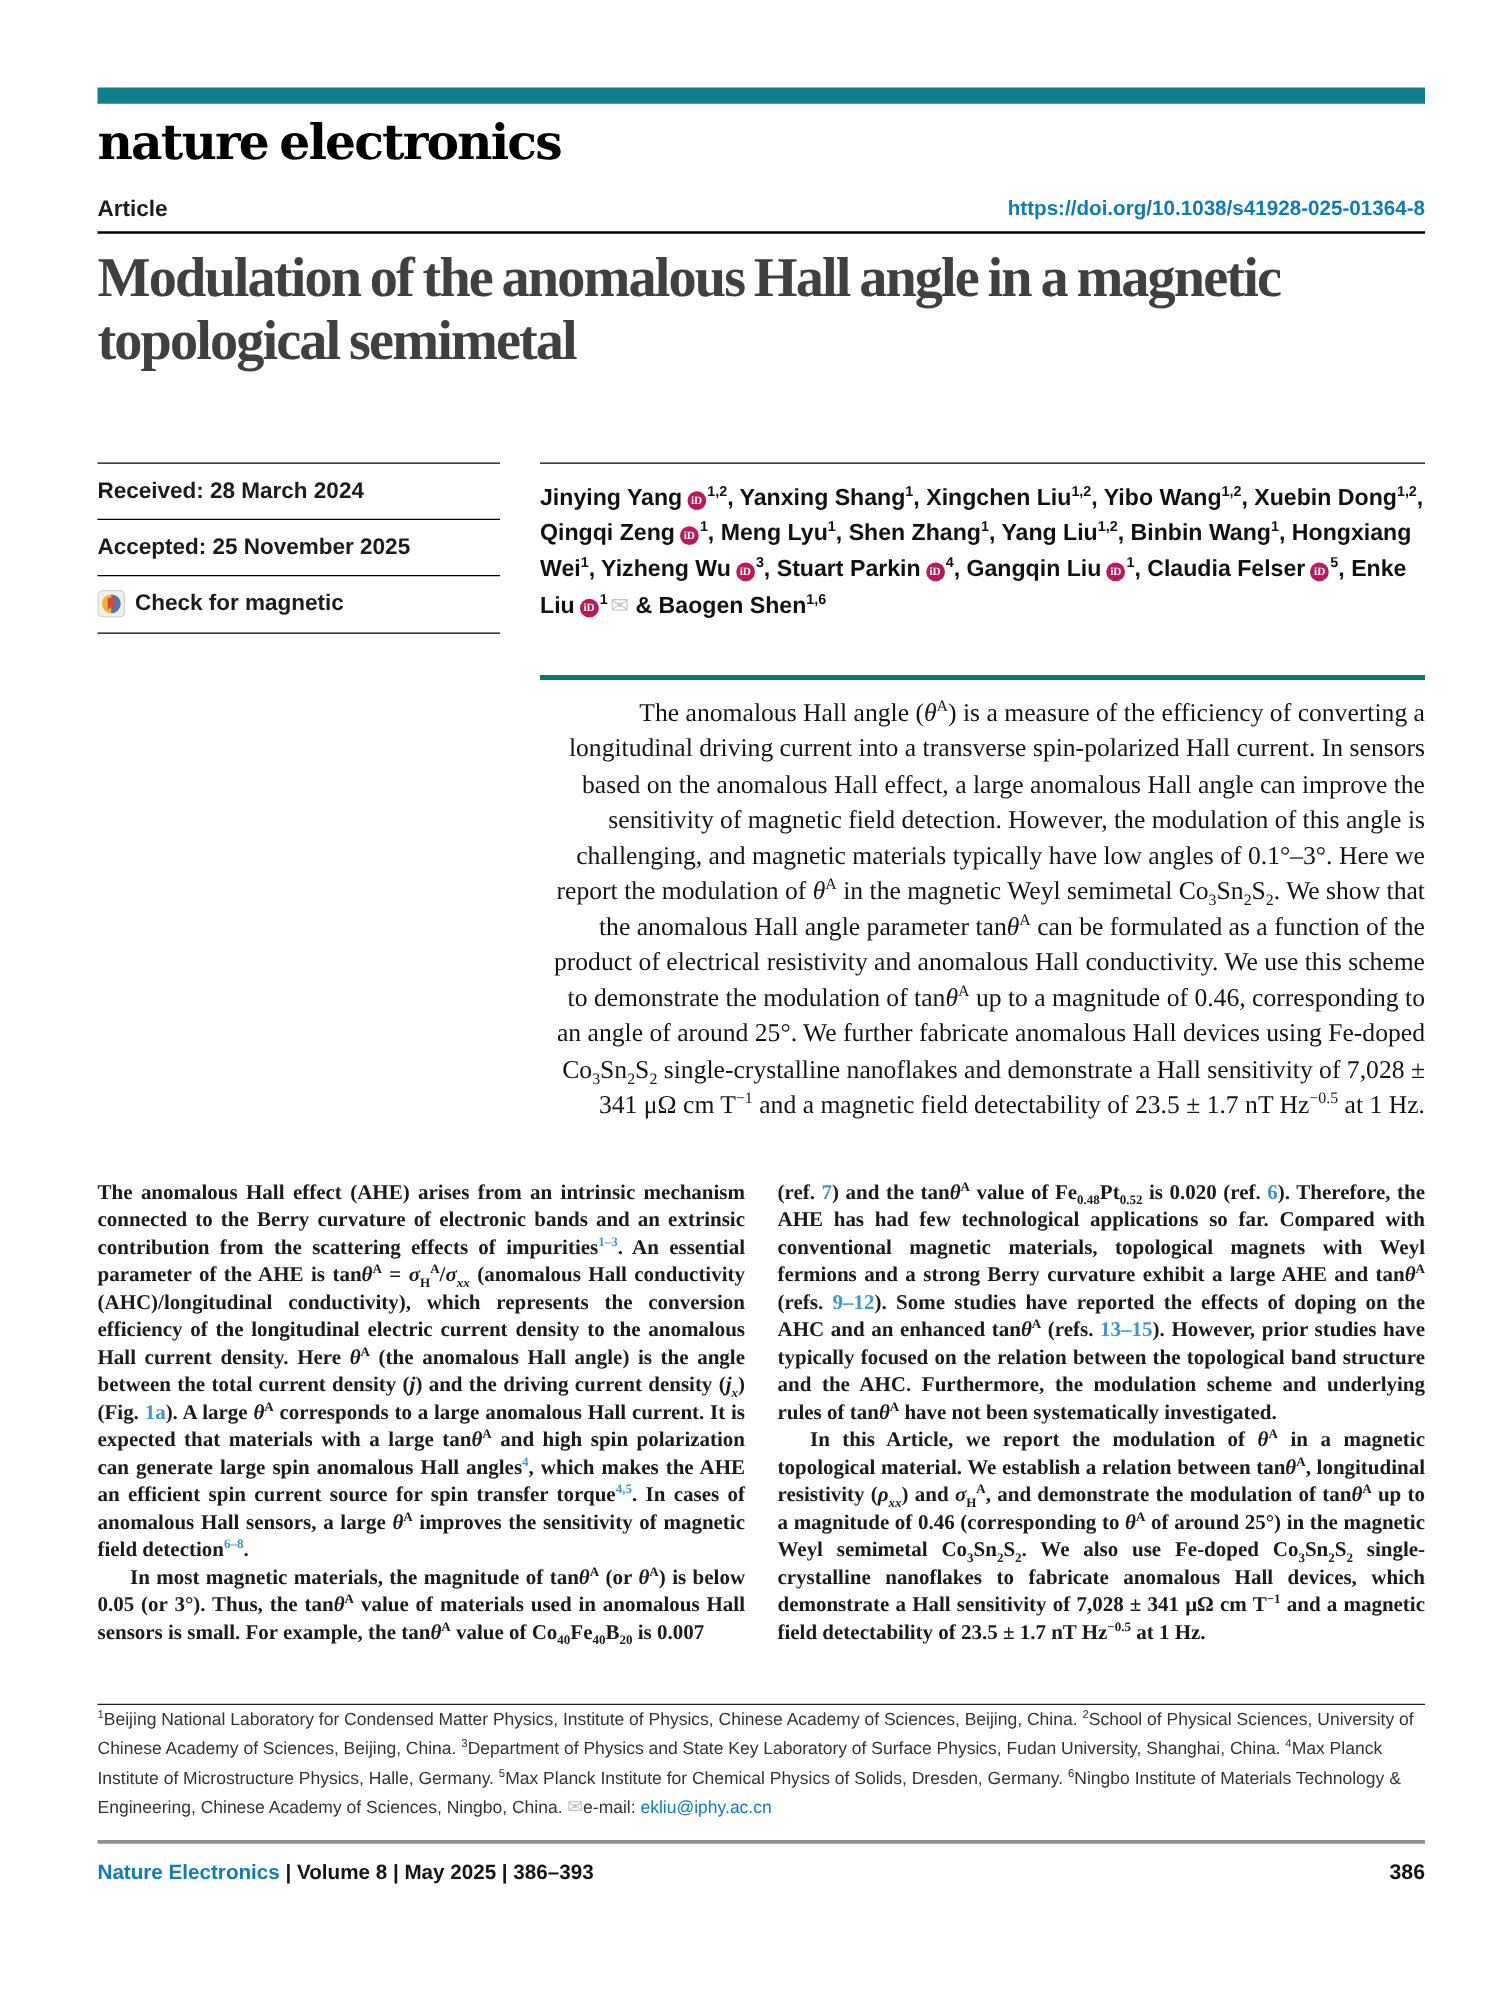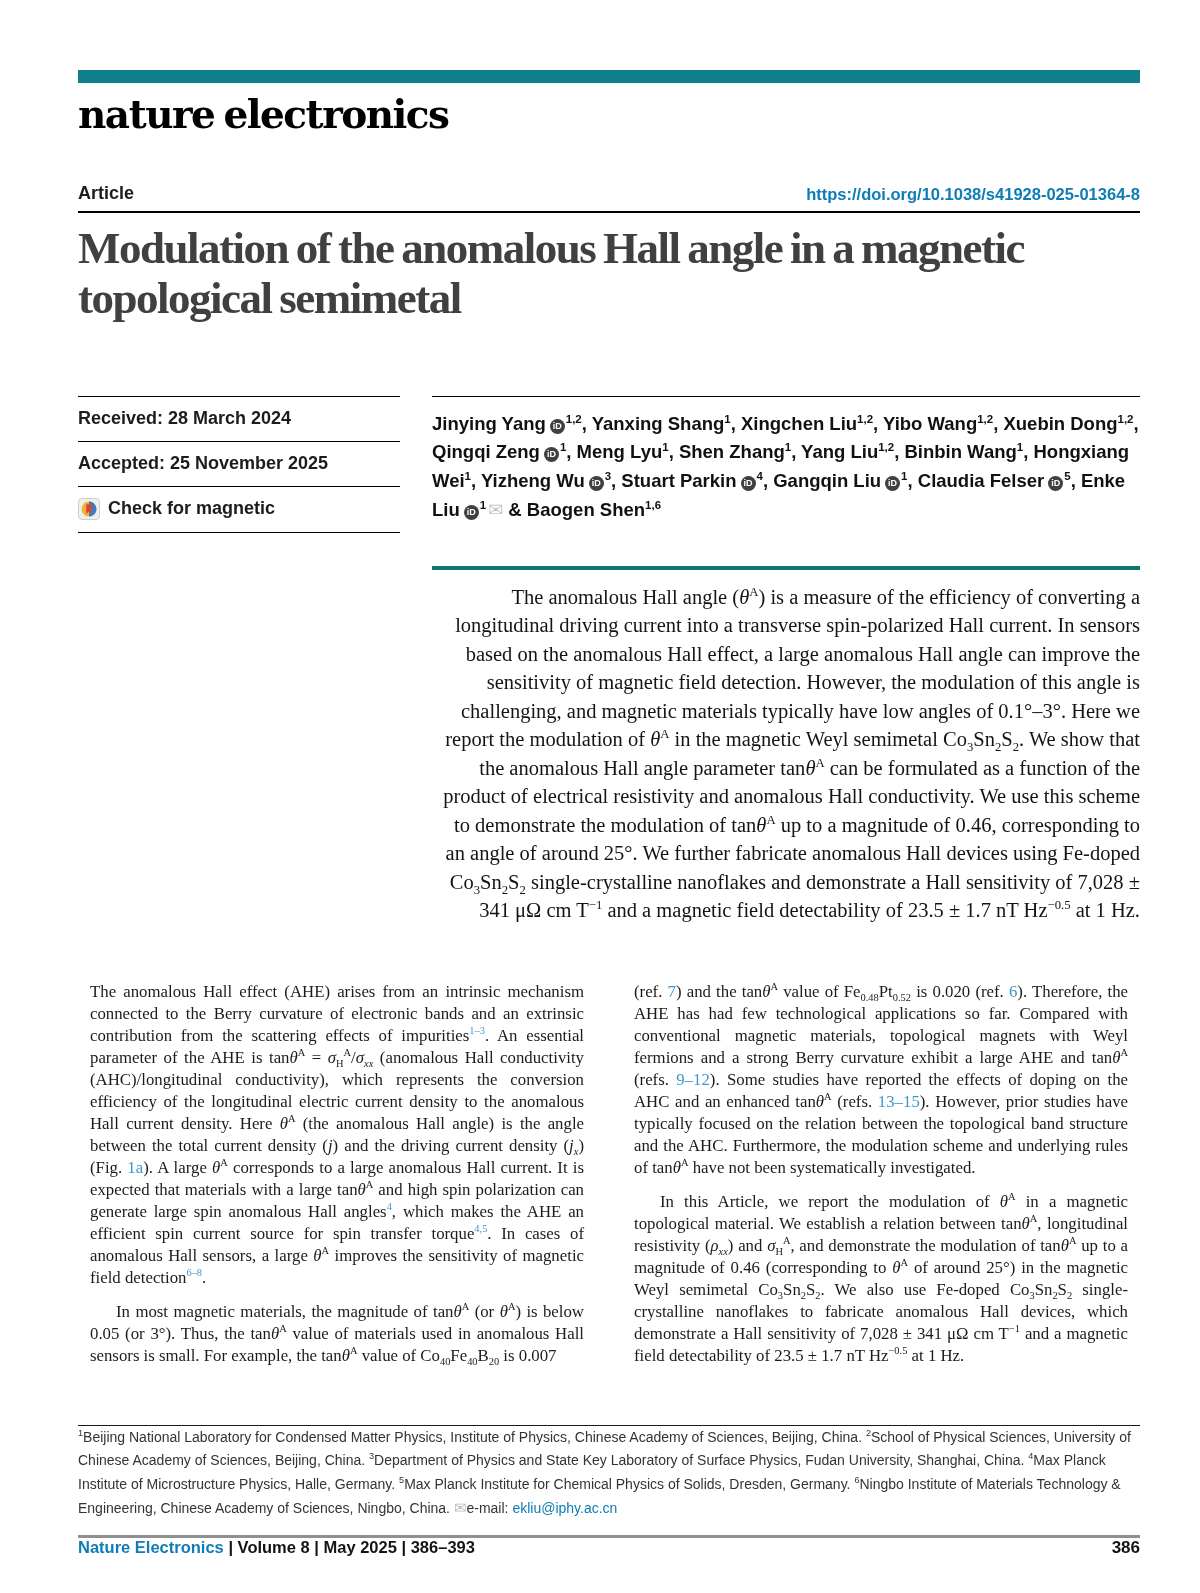--- a/index.html
+++ b/index.html
@@ -6,22 +6,22 @@
   body{width:1200px;min-height:1593px;overflow:hidden;color:#1c1c1c;
        font-family:"Liberation Serif", serif;}
   .page{padding:0 60px 0 78px;}
 
   
   .topbar{margin-top:70px;height:13px;background:#0e7f8b;}
   .brand{margin-top:8px;font-family:"DejaVu Serif", serif;font-weight:bold;
          font-size:39px;letter-spacing:-1.5px;word-spacing:-3px;color:#000;}
 
   
-  .article-row{margin-top:46px;display:flex;justify-content:space-between;
-               align-items:flex-end;border-bottom:2px solid #000;padding-bottom:7px;}
+  .article-row{margin-top:20px;display:flex;justify-content:space-between;
+               align-items:center;border-bottom:2px solid #000;padding-bottom:7px;}
   .article-label{font-family:"Liberation Sans", sans-serif;font-weight:bold;font-size:18px;}
   .doi-link{font-family:"Liberation Sans", sans-serif;font-size:16.5px;font-weight:bold;
             color:#0e7cb5;text-decoration:none;cursor:pointer;}
 
   
   .title{margin-top:10px;font-family:"Liberation Serif", serif;font-weight:bold;
          font-size:45px;line-height:1.12;letter-spacing:-1.5px;word-spacing:-2px;color:#404040;}
 
   
   .info{margin-top:72px;display:flex;}
@@ -30,49 +30,49 @@
             font-family:"Liberation Sans", sans-serif;font-weight:bold;font-size:18px;}
   .meta-row.serif{font-family:"Liberation Serif", serif;font-weight:normal;font-size:17.5px;}
   .meta-row.last{border-bottom:1.5px solid #000;display:flex;align-items:center;gap:8px;cursor:pointer;}
   .crossmark{flex:0 0 auto;display:inline-block;line-height:0;}
 
   .rightcol{flex:1 1 auto;min-width:0;}
   .authors{border-top:1.5px solid #000;padding-top:13px;
            font-family:"Liberation Sans", sans-serif;font-weight:bold;
            font-size:18.5px;line-height:1.55;color:#111;}
   .authors sup{font-size:62%;}
-  .orcid{display:inline-block;width:15px;height:15px;border-radius:50%;background:#404040;
+  .orcid{display:inline-block;width:15px;height:15px;border-radius:50%;background:#be185d;
          color:#fff;font-size:9px;font-weight:bold;text-align:center;line-height:15px;
-         font-family:Liberation Sans, sans-serif;margin:0 1px 0 4px;vertical-align:1px;cursor:pointer;}
+         font-family:Liberation Serif, serif;margin:0 1px 0 4px;vertical-align:1px;cursor:pointer;}
   .mail{color:#c4c4c4;font-weight:normal;font-size:18px;margin-left:2px;cursor:pointer;}
 
   .abstract{margin-top:41px;border-top:4px solid #0f766e;padding-top:13px;
             font-size:20.5px;line-height:28.5px;color:#141414;text-align:right;}
   .abstract i{letter-spacing:0;}
   sub,sup{line-height:0;}
   .abstract sub,.body sub{font-size:62%;}
   .abstract sup,.body sup{font-size:62%;}
 
   
   .body{margin-top:44px;display:flex;gap:26px;}
   .col{flex:1 1 0;font-size:16.8px;line-height:22px;text-align:justify;color:#1b1b1b;}
-  .col p{margin:12px;}
+  .col p{margin:0;font-weight:bold;}
   .col p.indent{text-indent:26px;}
   .ref{color:#3f97c9;text-decoration:none;cursor:pointer;}
   sup.ref,.ref sup{color:#3f97c9;}
 
   
   .footnotes{margin-top:46px;border-top:1.5px solid #1a1a1a;
              font-family:"Liberation Sans", sans-serif;font-size:14px;line-height:23.5px;color:#333;}
   .footnotes sup{font-size:65%;}
   .footnotes .link{color:#0e7cb5;text-decoration:none;cursor:pointer;}
   .mail-icon{color:#bdbdbd;font-size:15px;}
 
   
-  .footer{margin-top:14px;border-top:3px solid #8f8f8f;
+  .footer{margin-top:14px;border-top:3px solid #8f8f8f;padding-top:13px;
           display:flex;justify-content:space-between;align-items:baseline;
           font-family:"Liberation Sans", sans-serif;font-weight:bold;font-size:16.5px;color:#141414;}
   .journal-link{color:#0e7cb5;text-decoration:none;cursor:pointer;}
   .pagenum{font-size:17px;}
 </style>
 </head>
 <body>
 
 <div class="page">
 

